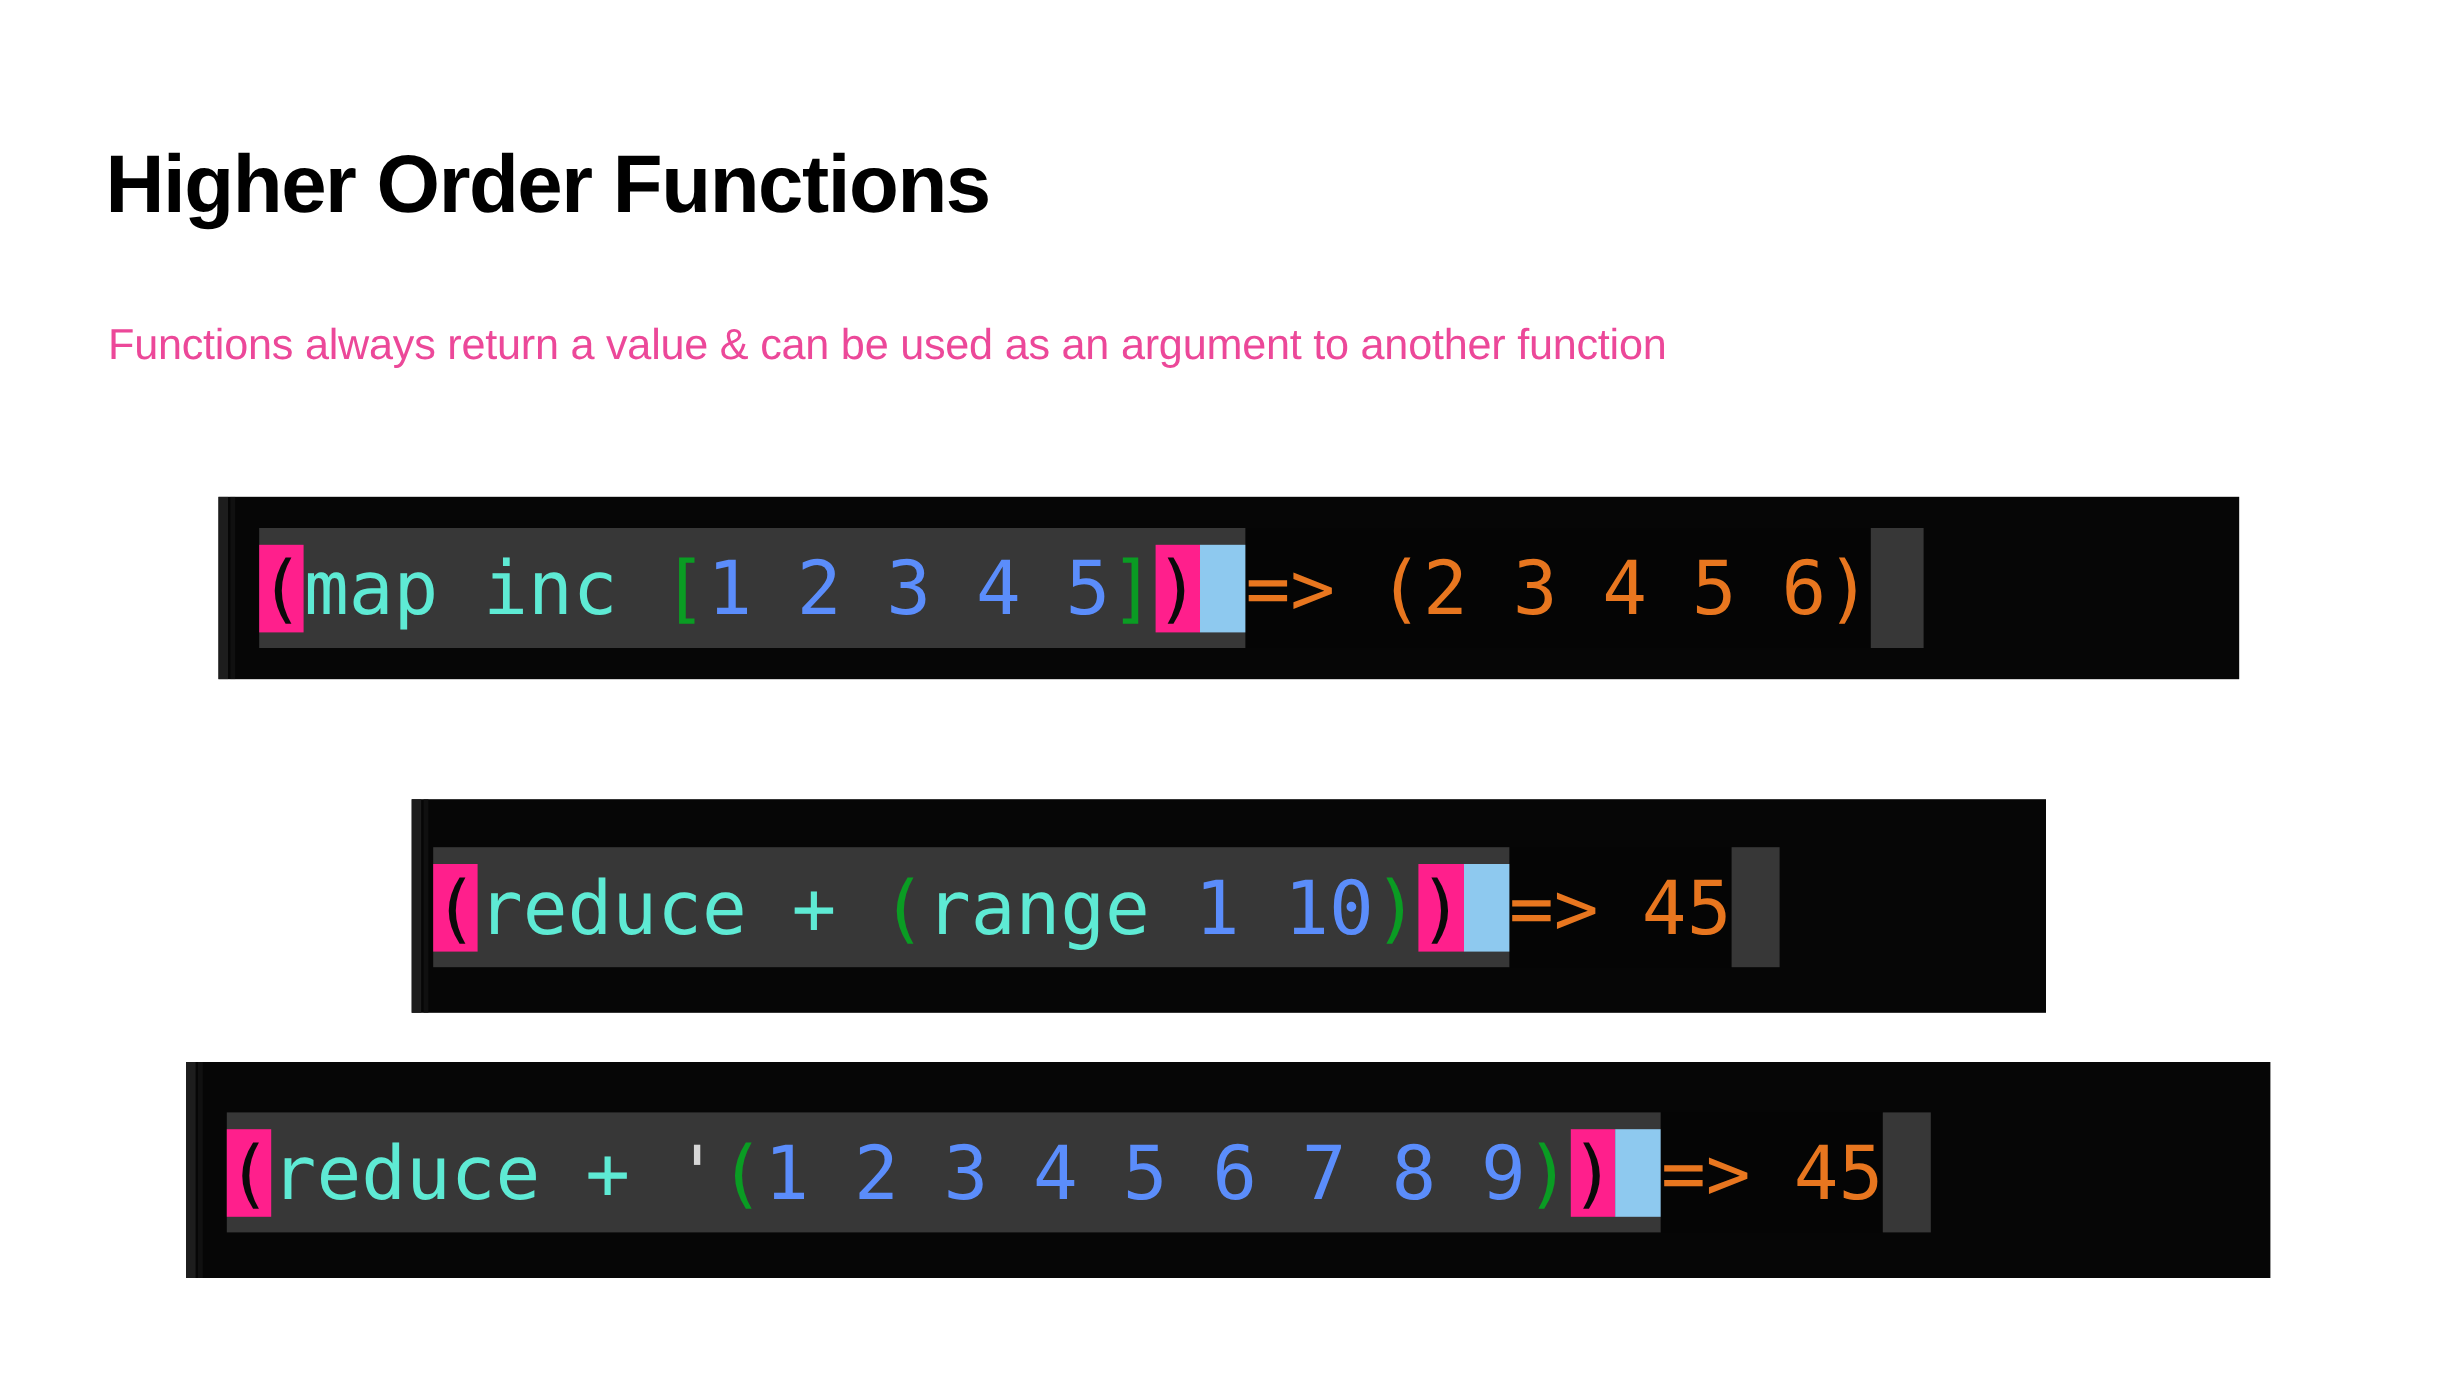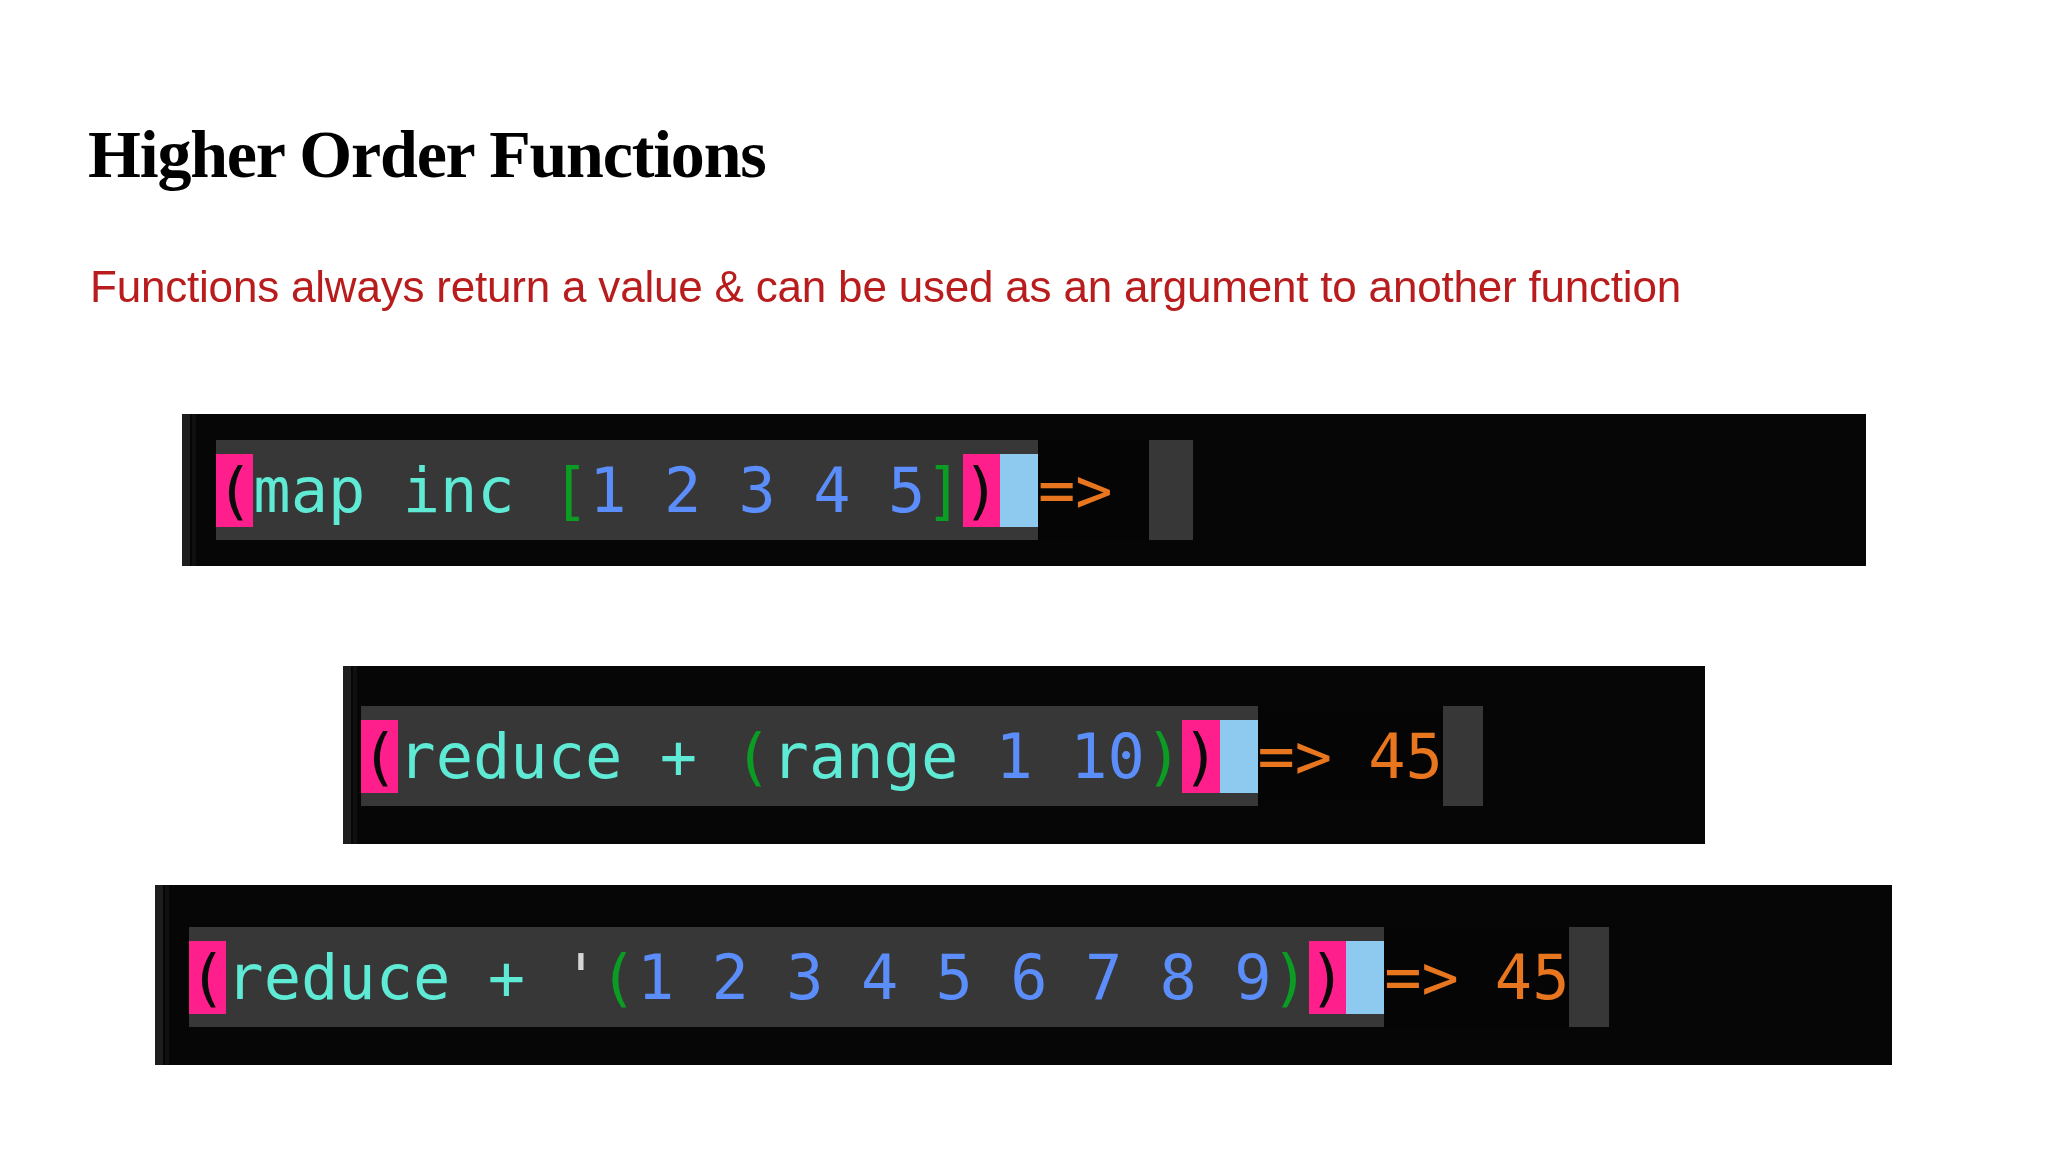--- a/index.html
+++ b/index.html
@@ -13,38 +13,38 @@
     font-family: "Liberation Sans", sans-serif;
     overflow: hidden;
     position: relative;
   }
 
   
   #slide-title {
     position: absolute;
     left: 88px;
     top: 115px;
-    font-family: Liberation Serif, serif;
+    font-family: Liberation Sans, sans-serif;
     font-weight: bold;
     font-size: 68px;
     line-height: 78px;
     letter-spacing: -1.2px;
     color: #000000;
     white-space: nowrap;
   }
   #slide-subtitle {
     position: absolute;
     left: 90px;
     top: 266px;
     font-family: "Liberation Sans", sans-serif;
     font-weight: normal;
-    font-size: 44px;
+    font-size: 36px;
     line-height: 42px;
     letter-spacing: -0.2px;
-    color: #b91c1c;
+    color: #ec4899;
     white-space: nowrap;
   }
 
   
   .term-block {
     position: absolute;
     background: #060606;
     overflow: hidden;
   }
   
@@ -136,21 +136,21 @@
   <div class="term-gutter g2"></div>
 
   <div class="term-line">
     <span class="pad-left"></span>
 
     <span class="code-bg">
       <span class="t-paren-hl">(</span><span class="t-sym">map</span><span class="t-space"> </span><span class="t-sym">inc</span><span class="t-space"> </span><span class="t-green">[</span><span class="t-num">1</span><span class="t-space"> </span><span class="t-num">2</span><span class="t-space"> </span><span class="t-num">3</span><span class="t-space"> </span><span class="t-num">4</span><span class="t-space"> </span><span class="t-num">5</span><span class="t-green">]</span><span class="t-paren-hl">)</span><span class="t-cursor cursor-w"> </span>
     </span>
 
     <span class="out-bg">
-      <span class="t-out">=&gt;</span><span class="gap-sm"></span><span class="gap-sm"></span>
+      <span class="t-out">=&gt;</span><span class="gap-sm"></span><span class="gap-sm"></span><span class="t-out">(2 3 4 5 6)</span>
     </span>
 
     <span class="tail-bg" style="width:44px"></span>
   </div>
 </div>
 
 <div class="term-block" id="block-2">
   <div class="term-gutter"></div>
   <div class="term-gutter g2"></div>
 

